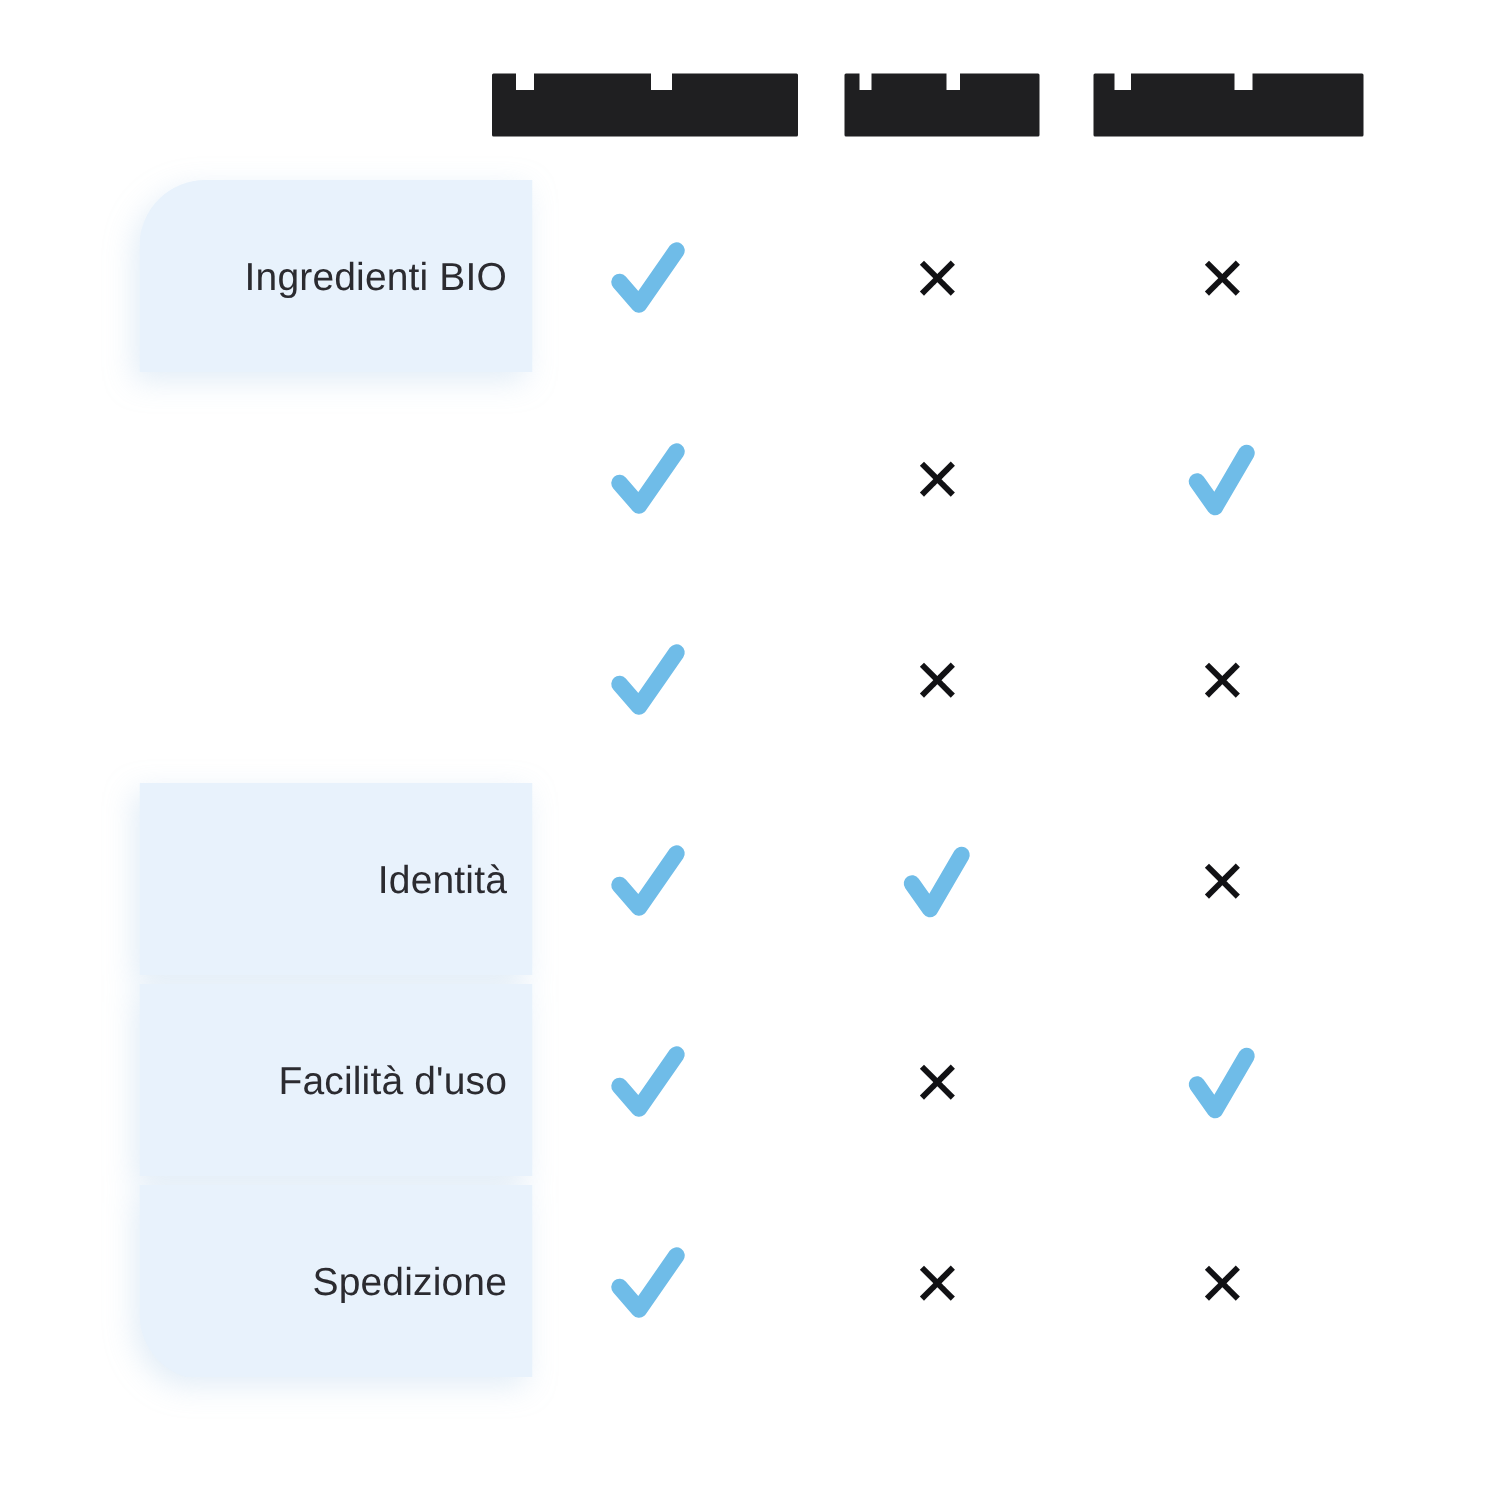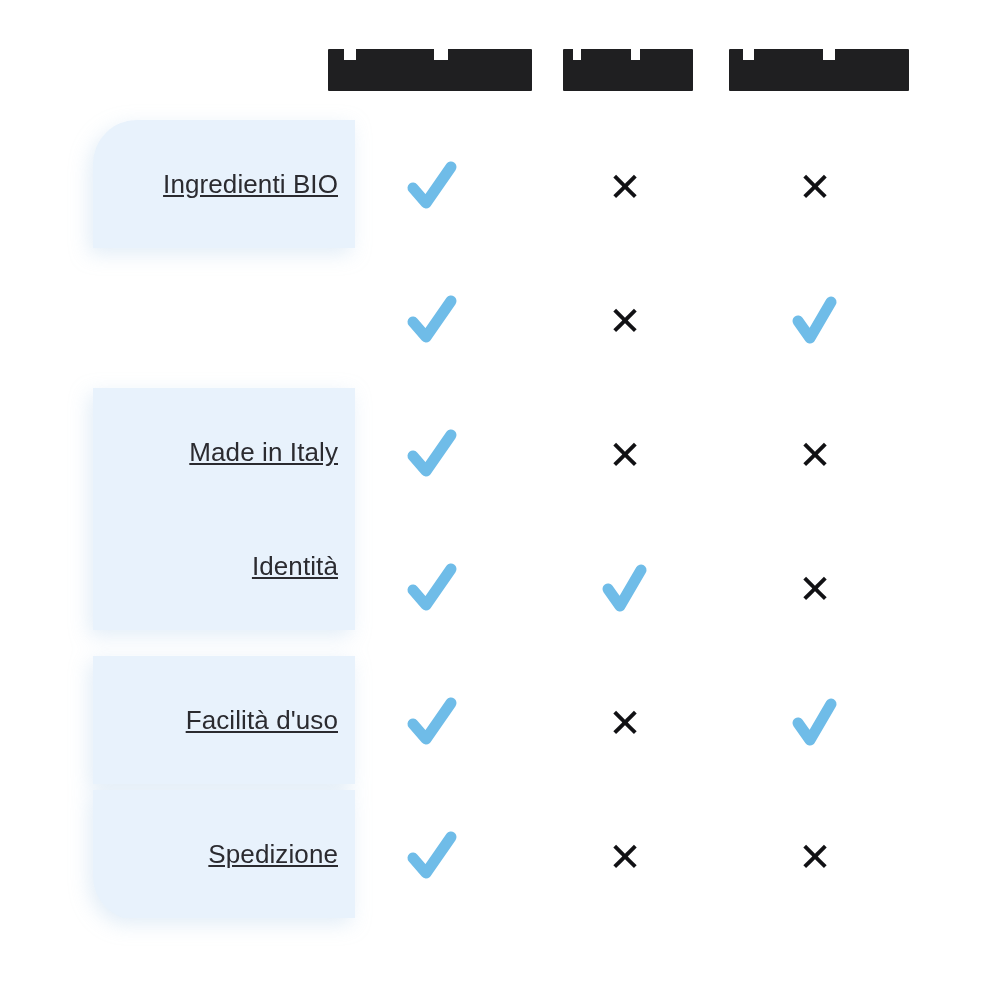--- a/index.html
+++ b/index.html
@@ -99,21 +99,20 @@
     align-items: center;
     justify-content: flex-end;
   }
   .label-cell span {
     font-size: 26px;
     color: #2b2b30;
     font-weight: 400;
     padding-right: 17px;
     letter-spacing: 0.1px;
     white-space: nowrap;
-    text-decoration: underline;
   }
 
   
   .mark-cell {
     position: absolute;
     width: 120px;
     height: 133px;
     display: flex;
     align-items: center;
     justify-content: center;
@@ -143,24 +142,21 @@
     </div>
     <div class="hdr hdr-c3">
       <span class="hdr-redacted">███████</span>
     </div>
   </div>
 
   <div class="label-panel">
     <div class="label-cell" style="top:0px">
         <span>Ingredienti BIO</span>
       </div>
-    <div class="label-cell" style="top:268px">
-        <span>Made in Italy</span>
-      </div>
-    <div class="label-cell" style="top:382px">
+    <div class="label-cell" style="top:402px">
         <span>Identità</span>
       </div>
     <div class="label-cell" style="top:536px">
         <span>Facilità d'uso</span>
       </div>
     <div class="label-cell" style="top:670px">
         <span>Spedizione</span>
       </div>
   </div>
 

